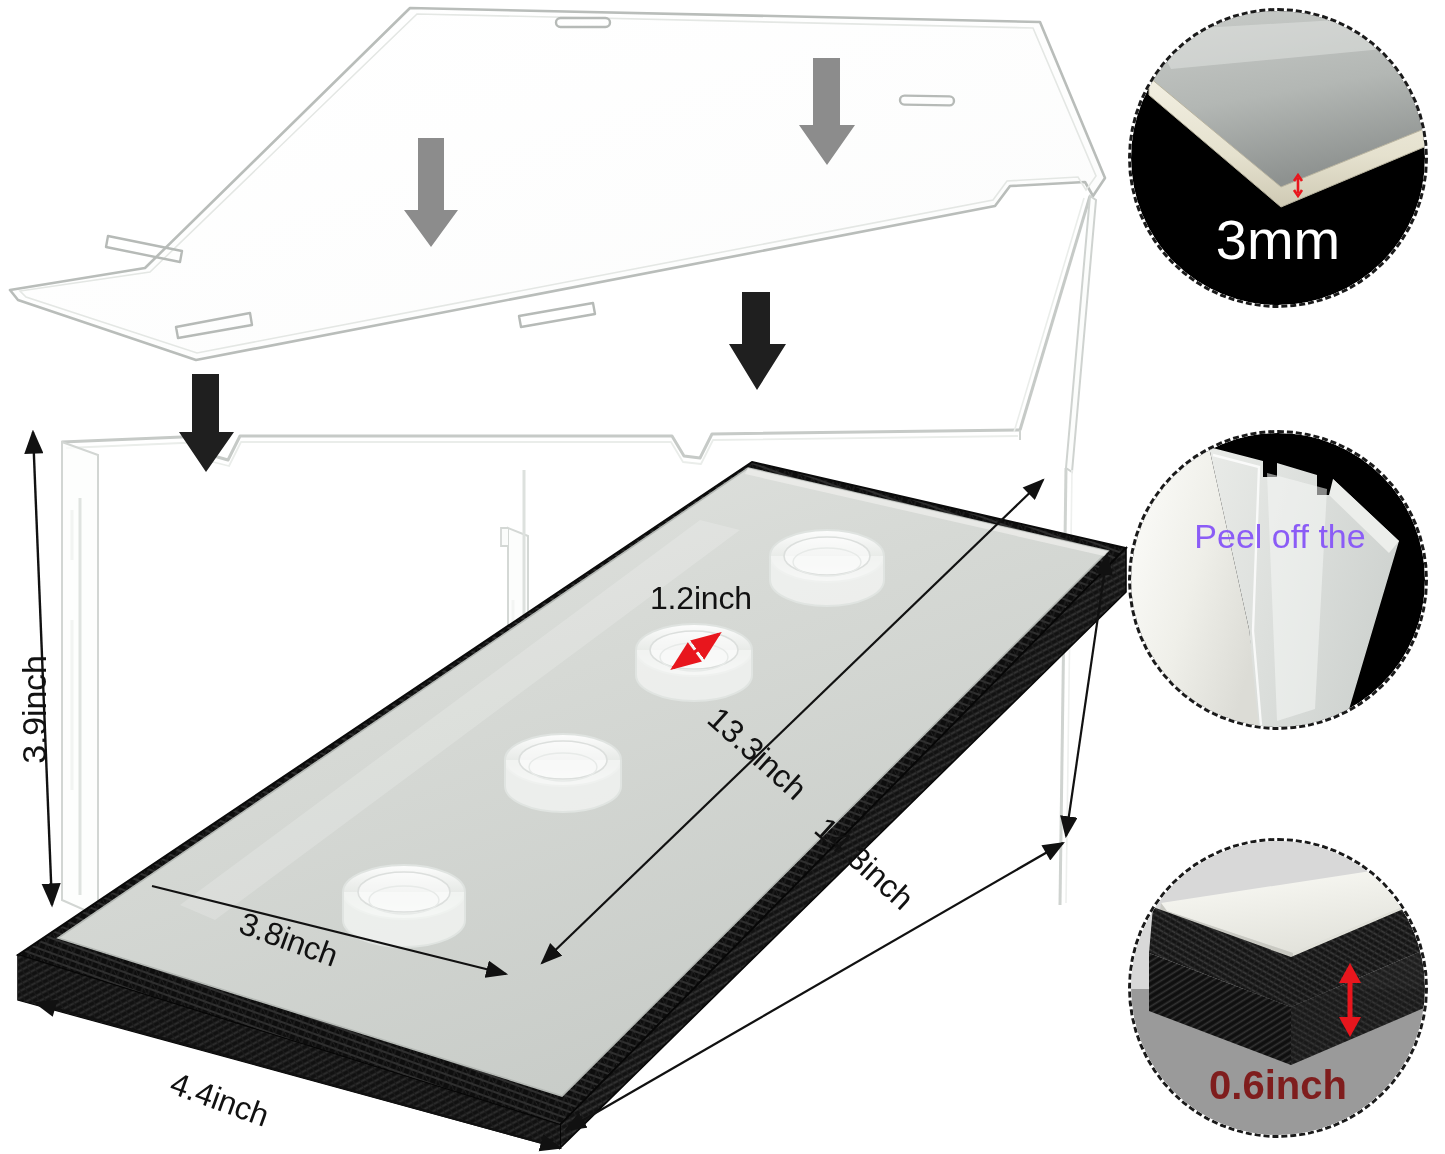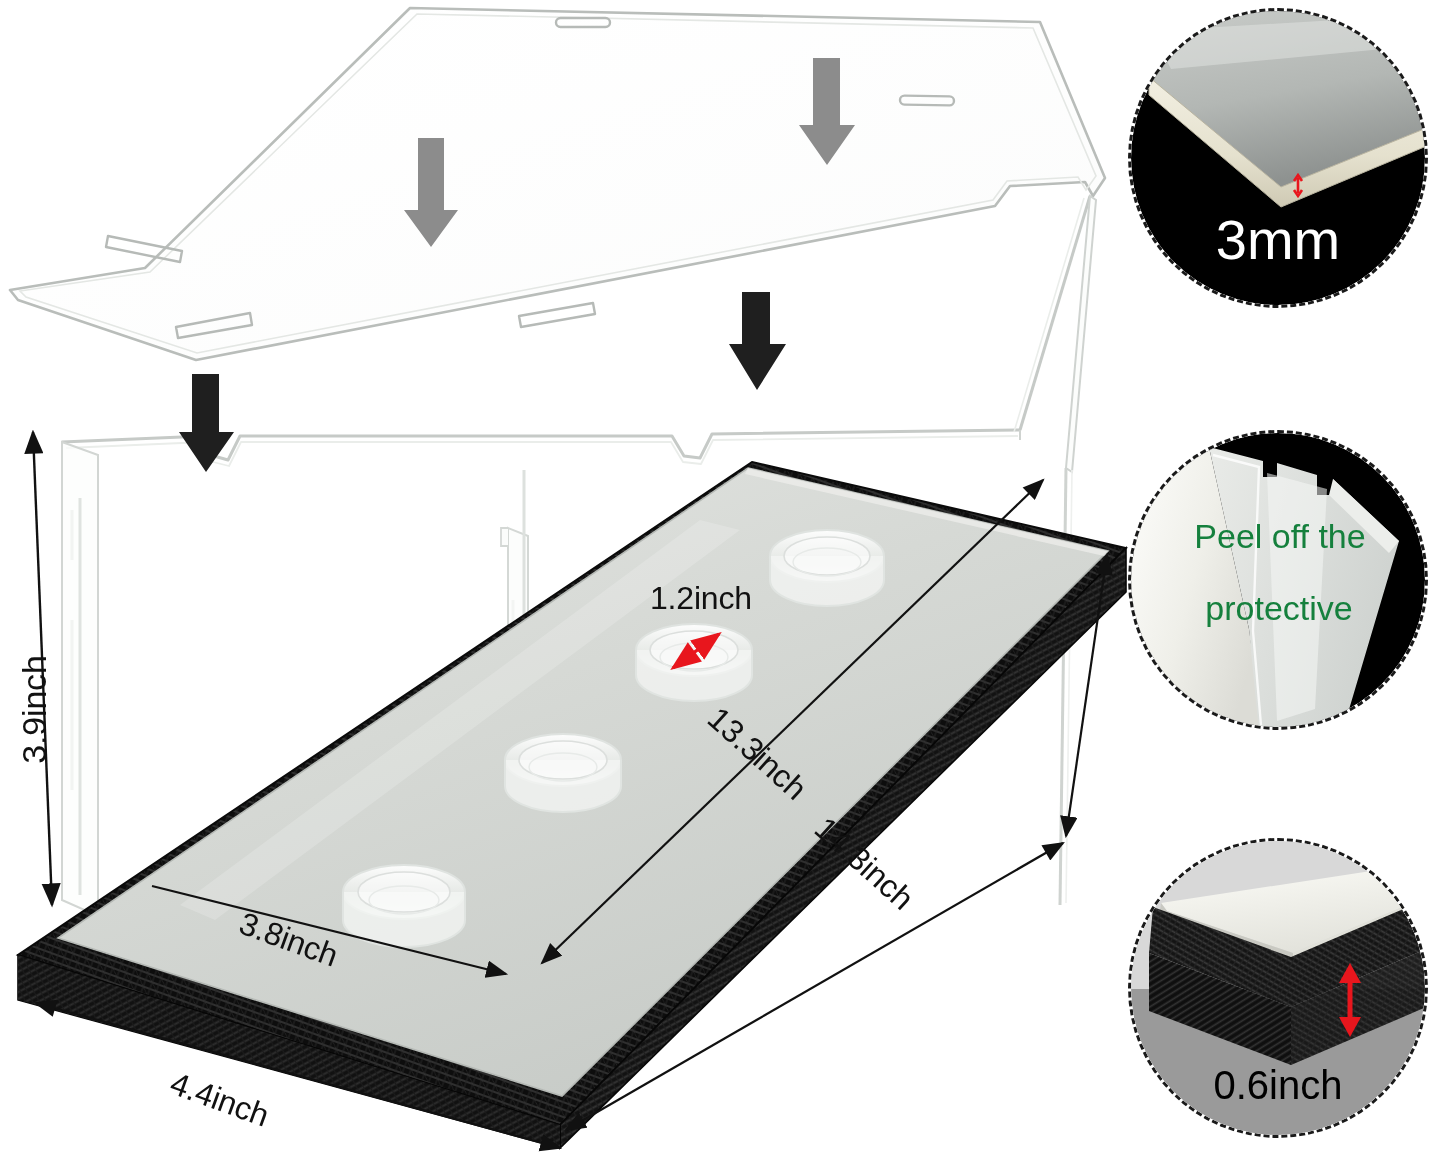--- a/index.html
+++ b/index.html
@@ -42,26 +42,26 @@
 
   .inset-label {
     position:absolute;
     width:100%;
     text-align:center;
     font-family:"Liberation Sans", sans-serif;
     white-space:nowrap;
     z-index:8;
   }
   .lbl-3mm  { top:196px; font-size:56px; color:#ffffff; font-weight:400; }
-  .lbl-06   { top:222px; font-size:40px; color:#000000; font-weight:400; }
+  .lbl-06   { top:222px; font-size:40px; color:#7f1d1d; font-weight:700; }
 
   .peel-text {
     position:absolute; z-index:8; left:0; width:100%;
     font-family:"Liberation Sans", sans-serif;
-    font-size:34px; color:#15803d; line-height:1.0;
+    font-size:34px; color:#8b5cf6; line-height:1.0;
   }
   .peel-l1 { top:86px;  text-align:center; padding-left:4px; }
   .peel-l2 { top:158px; text-align:center; padding-left:2px; }
   .peel-l3 { top:230px; text-align:center; padding-left:26px; }
 </style>
 </head>
 <body>
 
 <div id="stage">
 
@@ -305,21 +305,20 @@
         <path d="M78 14 L132 28 L132 44 L146 44 L146 30 L186 42 L186 62 L202 62 L202 46 L268 108
                  L214 290 L128 300 L118 196 Z" fill="url(#film2)"></path>
         <path d="M82 22 L128 34 L122 198 L130 292" fill="none" stroke="#ffffff" stroke-width="2.4" opacity="0.8"></path>
 
         <path d="M136 40 L196 56 L184 276 L146 288 Z" fill="#f6f7f5" opacity="0.55"></path>
 
         <path d="M202 46 L268 108 L258 120 L198 62 Z" fill="#eceeeb"></path>
       </svg>
     </div>
     <div class="peel-text peel-l1">Peel off the</div>
-    <div class="peel-text peel-l2">protective</div>
   </div>
 
   <div class="inset inset-3">
     <div class="inset-inner">
       <svg viewBox="0 0 300 300" width="300" height="300">
         <defs>
           <pattern id="cf3" width="11" height="11" patternUnits="userSpaceOnUse" patternTransform="rotate(30)">
             <rect width="11" height="11" fill="#141414"></rect>
             <path d="M0 2.4 L11 2.4 M0 7.6 L11 7.6" stroke="#3b3b3b" stroke-width="1.9"></path>
             <path d="M2.4 0 L2.4 11 M7.6 0 L7.6 11" stroke="#232323" stroke-width="1.3"></path>

